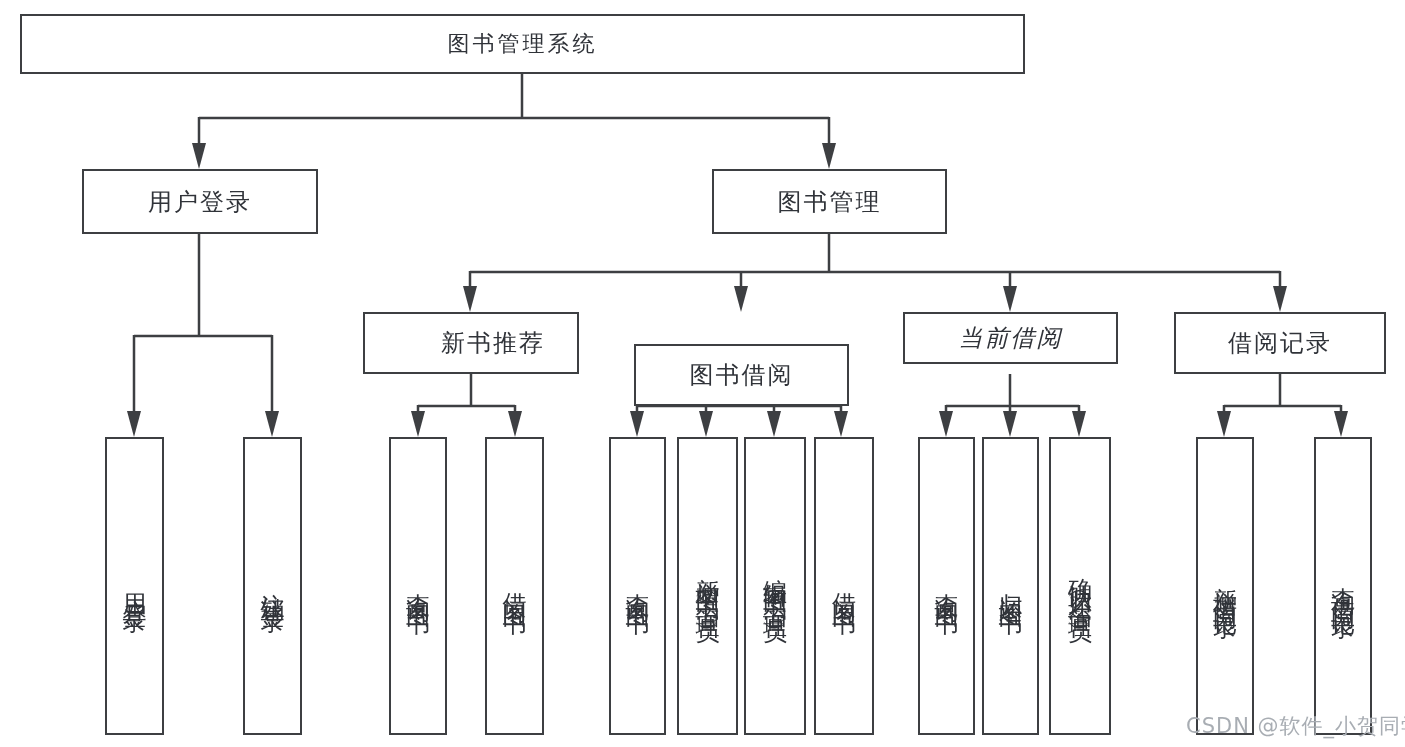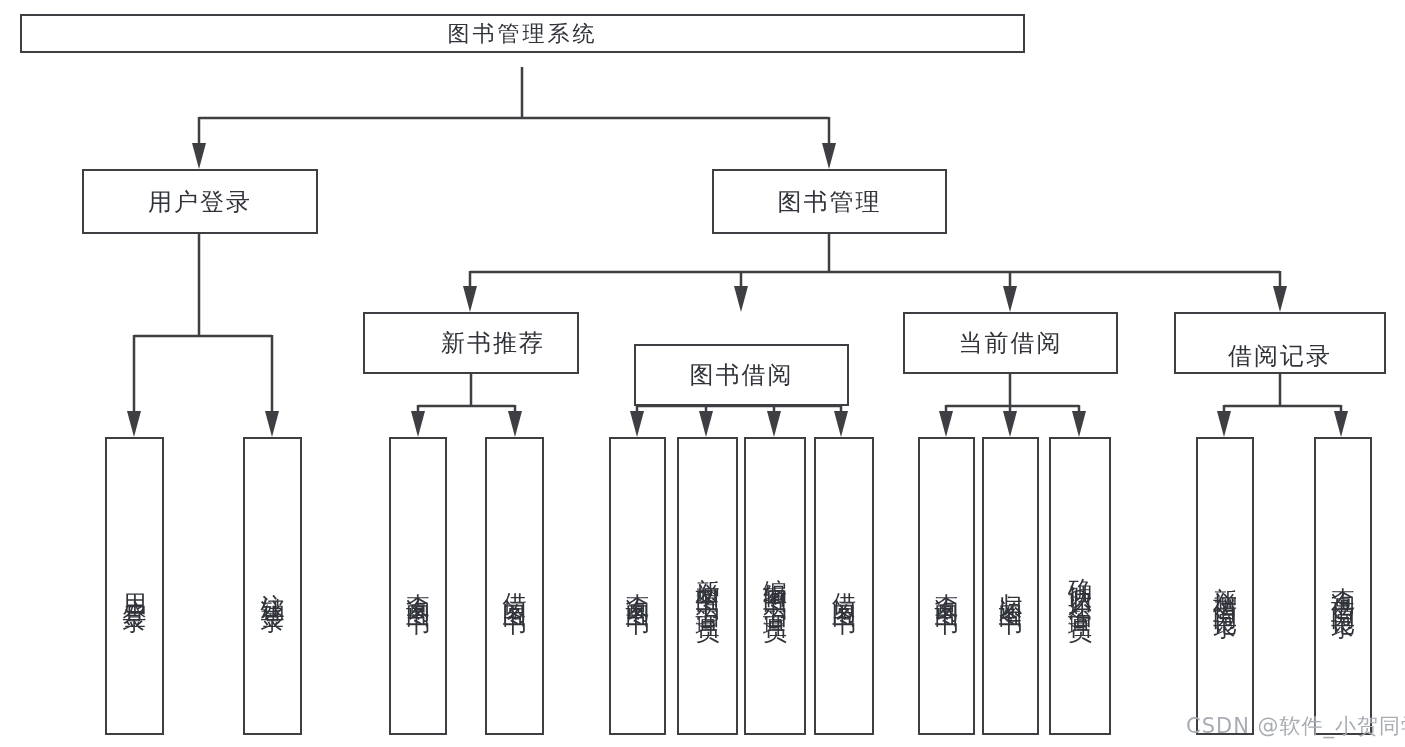--- a/index.html
+++ b/index.html
@@ -103,41 +103,41 @@
       <polygon points="767,411 781,411 774,437"></polygon>
       <polygon points="834,411 848,411 841,437"></polygon>
       <polygon points="939,411 953,411 946,437"></polygon>
       <polygon points="1003,411 1017,411 1010,437"></polygon>
       <polygon points="1072,411 1086,411 1079,437"></polygon>
       <polygon points="1217,411 1231,411 1224,437"></polygon>
       <polygon points="1334,411 1348,411 1341,437"></polygon>
     </g>
   </svg>
 
-  <div class="node root-node" style="left:20px; top:14px; width:1005px; height:39px;">
+  <div class="node root-node" style="left:20px; top:14px; width:1005px; height:60px;">
     <span>图书管理系统</span>
   </div>
 
   <div class="node hnode" style="left:82px; top:169px; width:236px; height:65px;">
     <span>用户登录</span>
   </div>
   <div class="node hnode" style="left:712px; top:169px; width:235px; height:65px;text-align:right;">
     <span>图书管理</span>
   </div>
 
   <div class="node hnode" style="left:363px; top:312px; width:216px; height:62px;padding-left:44px;">
     <span>新书推荐</span>
   </div>
   <div class="node hnode" style="left:634px; top:312px; width:215px; height:62px;margin-top:32px;">
     <span>图书借阅</span>
   </div>
-  <div class="node hnode" style="left:903px; top:312px; width:215px; height:62px;">
+  <div class="node hnode" style="left:903px; top:312px; width:215px; height:52px;font-style:italic;">
     <span>当前借阅</span>
   </div>
-  <div class="node hnode" style="left:1174px; top:312px; width:212px; height:62px;align-items:flex-end;">
+  <div class="node hnode" style="left:1174px; top:312px; width:212px; height:62px;">
     <span>借阅记录</span>
   </div>
 
   <div class="node vnode" style="left:105px; top:437px; width:59px; height:298px;">
     <span class="vtext">用户登录</span>
   </div>
   <div class="node vnode" style="left:243px; top:437px; width:59px; height:298px;">
     <span class="vtext">注销登录</span>
   </div>
 

